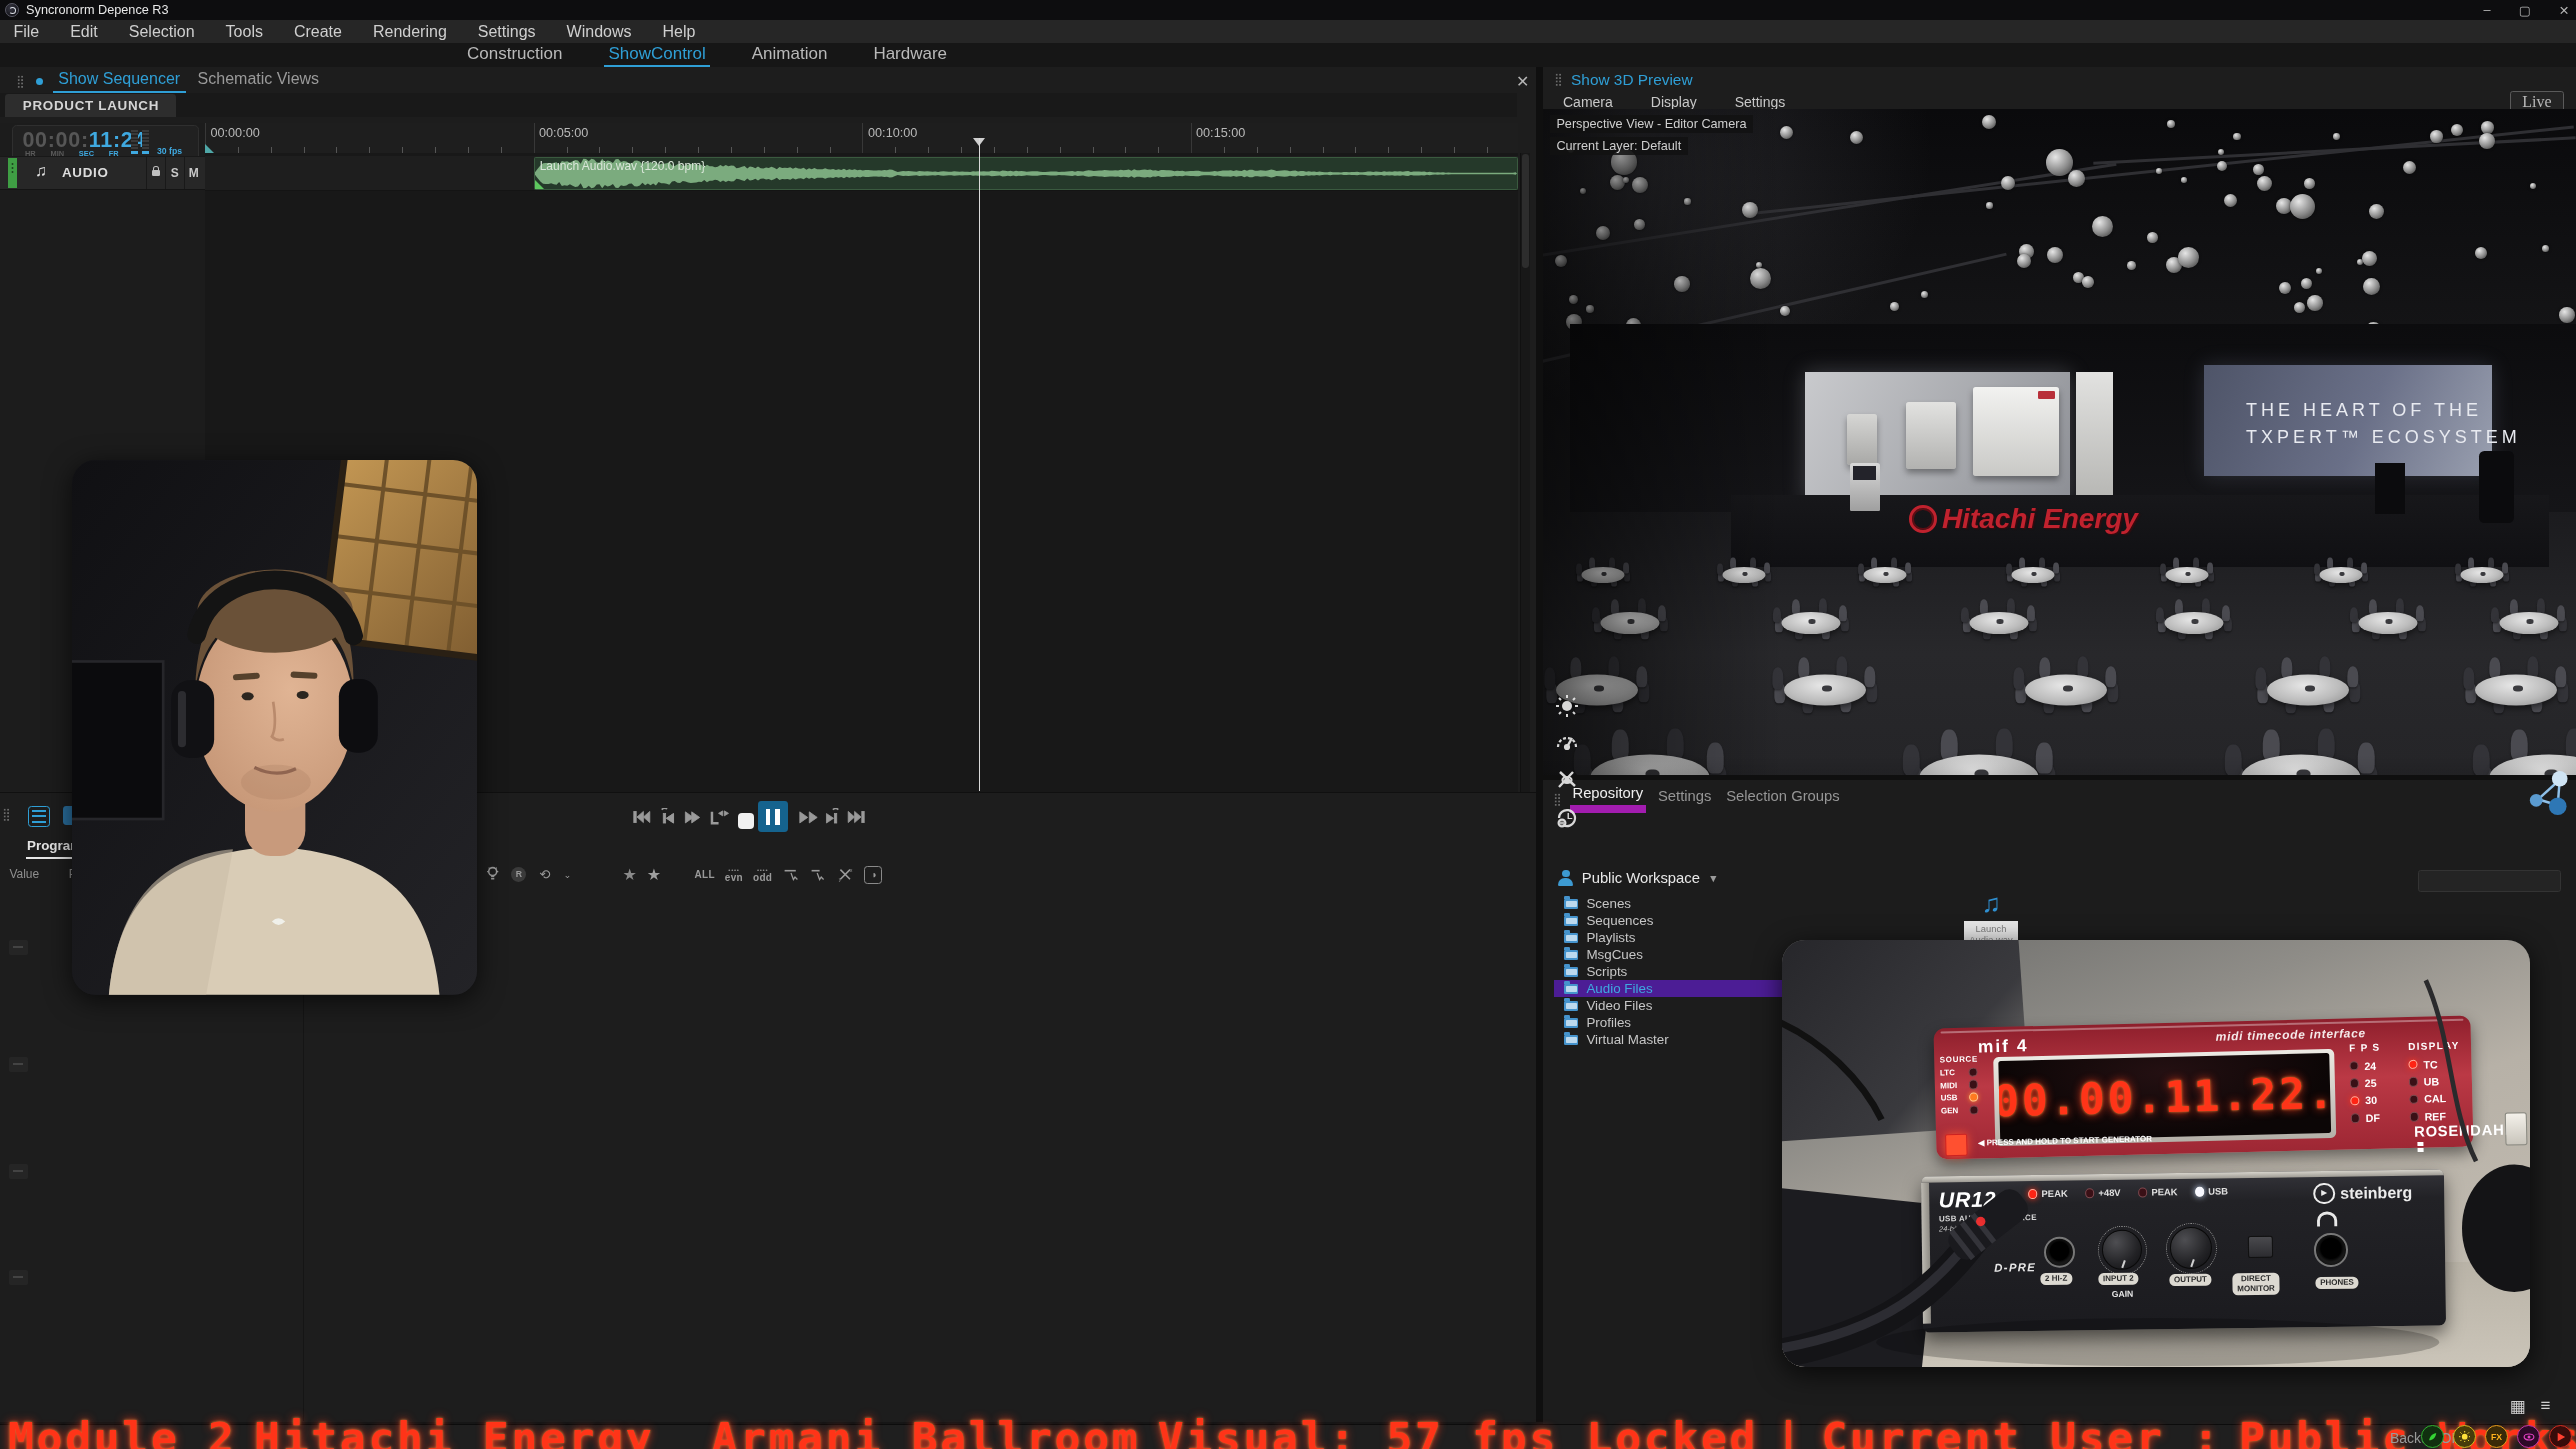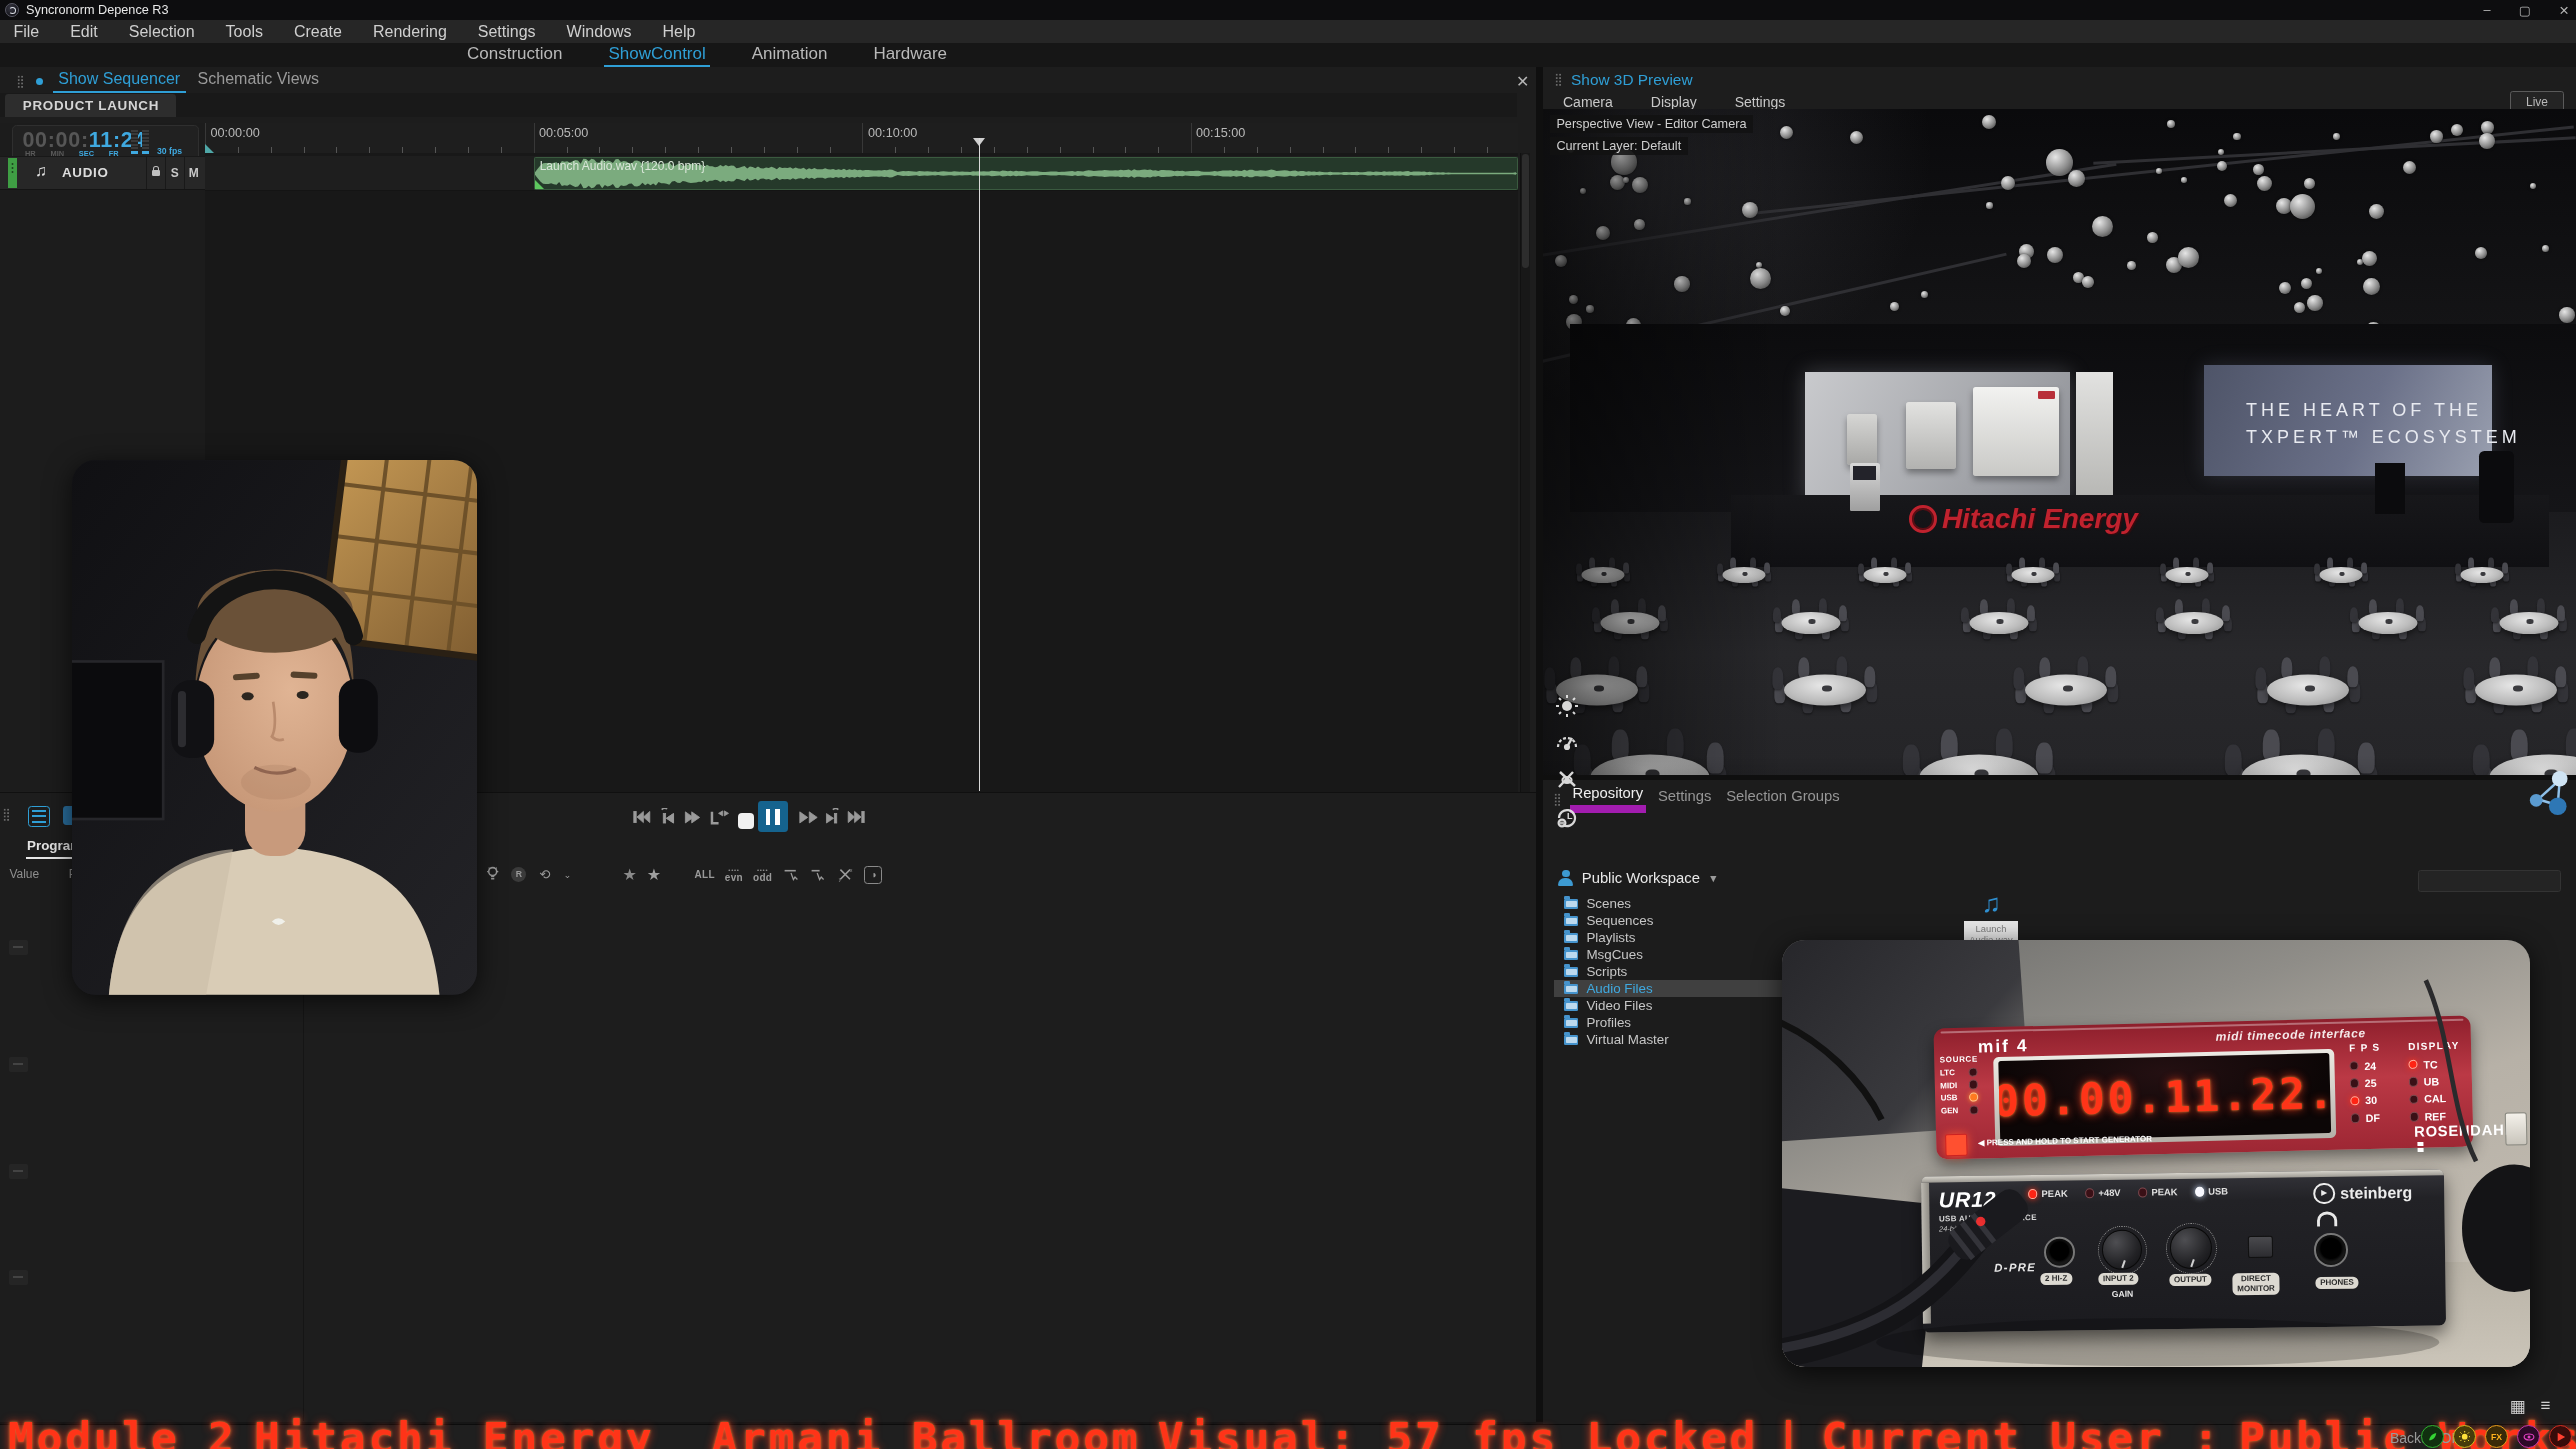--- a/index.html
+++ b/index.html
@@ -91,21 +91,21 @@
 
   
   .webcam{left:72px;top:460px;width:405px;height:535px;border-radius:24px;overflow:hidden;z-index:50;box-shadow:0 5.4px 27px rgba(0,0,0,.65);background:#17171a;}
 
   
   .right-divider{left:1536px;top:67px;width:6.7px;height:1355px;background:#0f0f0f;}
   .right-panel{left:1543px;top:67px;width:1033px;height:769px;background:#1d1d1d;}
   .rp-header{position:absolute;left:12px;top:4px;display:flex;align-items:center;gap:9.4px;}
   .rp-title{color:#2f9fd6;font-size:15.4px;}
   .rp-menu{position:absolute;left:20px;top:27px;display:flex;gap:38px;color:#c8c8c8;font-size:14px;}
-  .live-btn{position:absolute;right:12px;top:24px;width:52px;height:19px;border:0.7px solid #5a5a5a;border-radius:2.7px;color:#b9b9b9;font-size:12px;display:flex;align-items:center;justify-content:center;background:#242424;}
+  .live-btn{position:absolute;right:12px;top:24px;width:52px;height:19px;border:0.7px solid #5a5a5a;border-radius:2.7px;color:#b9b9b9;font-size:16px;display:flex;align-items:center;justify-content:center;background:#242424;font-family:Liberation Serif, serif;}
   .viewport{position:absolute;left:0;top:42px;width:1033px;height:727px;overflow:hidden;background:linear-gradient(180deg,#0a0a0c 0%,#141416 30%,#1b1b1e 55%,#28282b 75%,#232326 100%);}
   .haze{position:absolute;left:-54px;top:-27px;width:470px;height:349px;background:radial-gradient(ellipse at 30% 20%,rgba(130,130,140,.22),transparent 65%);}
   .truss{position:absolute;height:2.7px;background:#2f2f33;}
   .ball{position:absolute;border-radius:50%;background:radial-gradient(circle at 35% 30%,#e6e6e6,#8a8a8a 55%,#3a3a3a 95%);box-shadow:0 0 2.7px rgba(0,0,0,.6);}
   .backwall{position:absolute;left:27px;top:215px;width:1006px;height:188px;background:linear-gradient(180deg,#0c0c0e,#151518);}
   .screenL{position:absolute;left:262px;top:263px;width:265px;height:129px;background:linear-gradient(120deg,#c9cacd,#9fa1a6 70%,#8d8f95);box-shadow:0 0 20px rgba(200,205,215,.25);}
   .prod{position:absolute;background:linear-gradient(180deg,#f2f2f0,#c9c9c6);border-radius:2.7px;box-shadow:0 4px 6.7px rgba(0,0,0,.35);}
   .prod .redcap{position:absolute;right:4px;top:4px;width:17.4px;height:8px;background:#b8303a;border-radius:1.3px;}
   .banner{position:absolute;left:533px;top:263px;width:37px;height:131px;background:linear-gradient(180deg,#e2e2e0,#b5b5b2);}
   .screenR{position:absolute;left:661px;top:256px;width:288px;height:111px;background:linear-gradient(115deg,#4e5468,#6a7088 55%,#9aa0b0);box-shadow:0 0 20px rgba(150,160,190,.2);}
@@ -137,21 +137,21 @@
   .repo-active{color:#f0f0f0;border-bottom:8px solid #a21caf;padding:0 2.7px 4px 2.7px;}
   .repo-idle{color:#969696;padding:0 2.7px 6px 2.7px;}
   .ws-row{position:absolute;left:14.8px;top:90px;display:flex;align-items:center;gap:8px;color:#e8e8e8;font-size:14.8px;}
   .person{width:16px;height:16px;position:relative;}
   .person::before{content:"";position:absolute;left:4.7px;top:0;width:7.4px;height:7.4px;border-radius:50%;background:#3d9ad1;}
   .person::after{content:"";position:absolute;left:0.7px;top:8px;width:14.8px;height:8px;border-radius:6.7px 6.7px 1.3px 1.3px;background:#3d9ad1;}
   .caret{color:#9a9a9a;font-size:10.7px;}
   .repo-filter{position:absolute;right:14.8px;top:90px;width:141px;height:20px;background:#242424;border:0.7px solid #333;border-radius:2.7px;}
   .tree{position:absolute;left:10.7px;top:115px;width:243px;}
   .tree-item{position:relative;height:17px;display:flex;align-items:center;gap:8px;color:#c6c6c6;font-size:13.4px;padding-left:10.7px;}
-  .tree-item.sel{background:#404040;color:#3fa9e0;}
+  .tree-item.sel{background:#4c1d95;color:#3fa9e0;}
   .folder{width:14px;height:10px;background:#4593cc;border-radius:1.3px;position:relative;flex:0 0 auto;}
   .folder::before{content:"";position:absolute;left:0;top:-2.7px;width:6px;height:2.7px;background:#4593cc;border-radius:1.3px 1.3px 0 0;}
   .folder::after{content:"";position:absolute;left:1.3px;top:2.7px;width:11.4px;height:6px;background:#bcd9ee;border-radius:0.7px;}
   .file-item{position:absolute;left:411px;top:111px;width:74px;text-align:center;}
   .file-item .note{color:#2f8fd0;font-size:25.5px;line-height:1;}
   .file-item .lbl{margin:4px auto 0;width:52px;background:#e6e6e6;color:#7d7d7d;font-size:9.4px;line-height:1.25;padding:2px 1.3px;}
   .view-icons{position:absolute;right:25.5px;bottom:9.4px;display:flex;gap:14.8px;color:#cfcfcf;font-size:17px;}
 
   
   .photo{left:1782px;top:940px;width:748px;height:427px;border-radius:23px;overflow:hidden;z-index:40;box-shadow:0 6.7px 27px rgba(0,0,0,.7);background:linear-gradient(160deg,#6a6a68 0%,#8f8d88 30%,#b7b1a7 55%,#c6c0b5 100%);}

